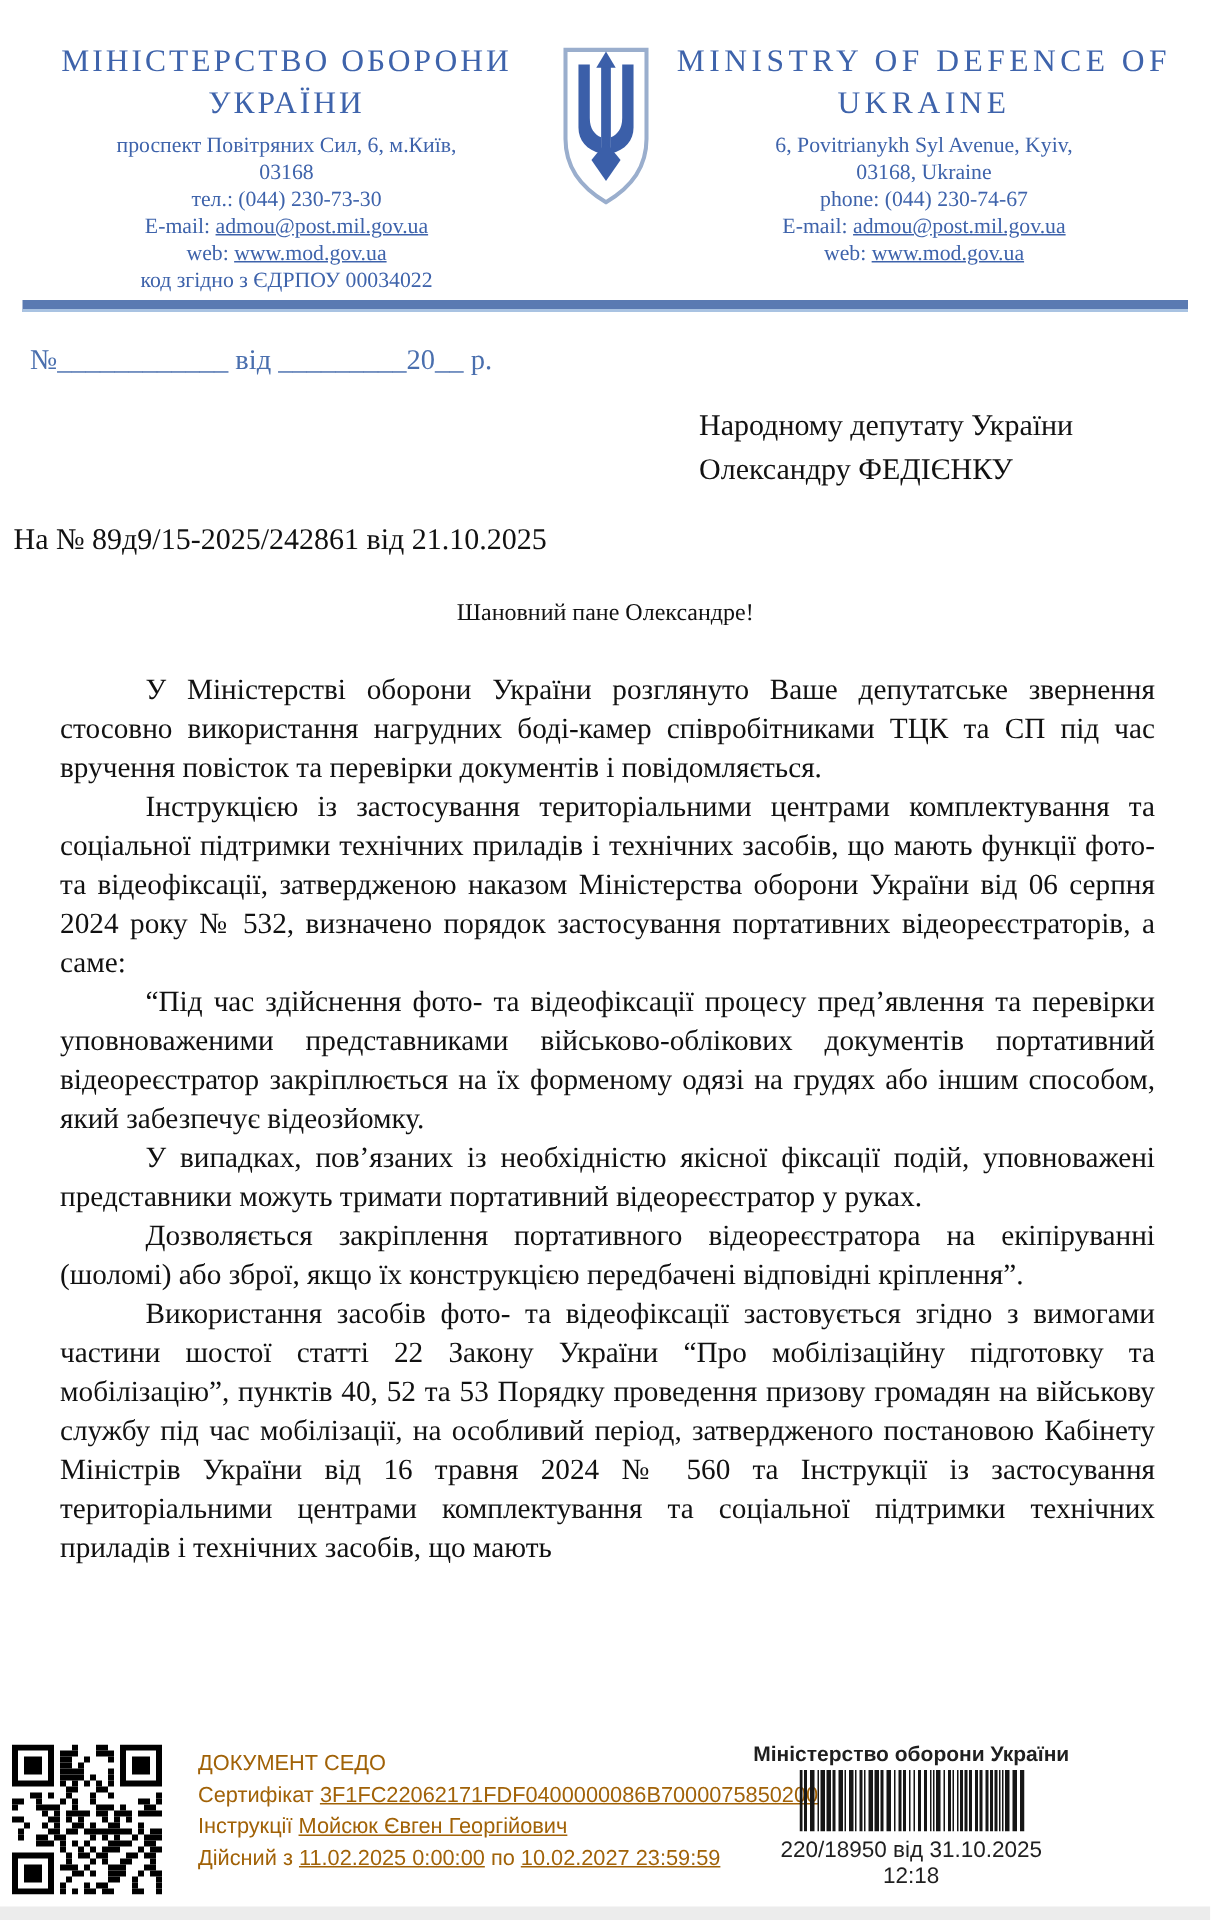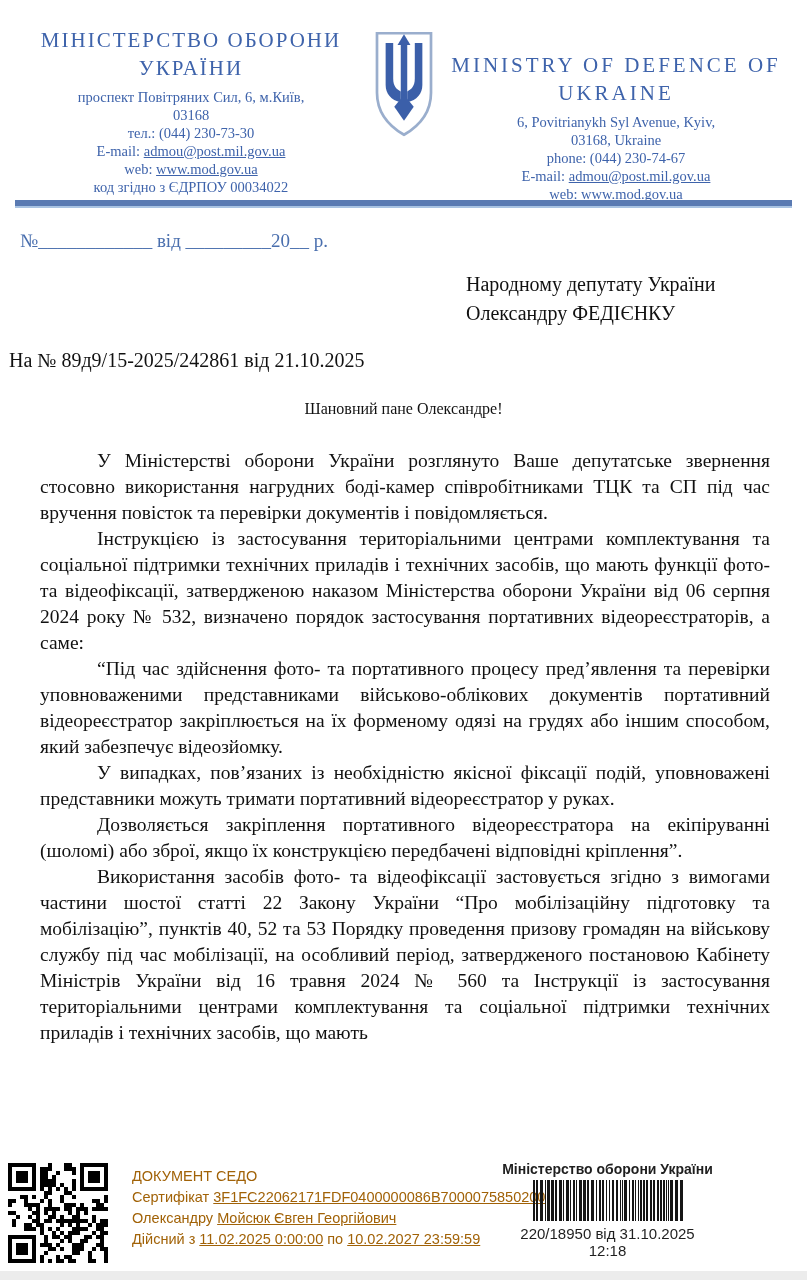--- a/index.html
+++ b/index.html
@@ -3,21 +3,21 @@
 <meta charset="utf-8">
 <style>
   html,body{margin:0;padding:0;background:#ffffff;}
   .page{position:relative;width:807px;height:1280px;background:#ffffff;overflow:hidden;
         font-family:"Liberation Serif", serif;color:#111;}
 
   
   .hdr{position:absolute;top:26px;left:15px;width:777px;display:flex;justify-content:space-between;}
   .hdr-col{width:352px;text-align:center;color:#3e63ab;}
   .hdr-title{font-size:21px;line-height:28px;letter-spacing:2px;margin-bottom:6px;}
-  .hdr-title.en{letter-spacing:3px;margin-top:25px;}
+  .hdr-title.en{letter-spacing:3px;}
   .hdr-line{font-size:14.5px;line-height:18px;}
   .lnk{color:#3e63ab;text-decoration:underline;}
   .emblem{width:66px;padding-top:4px;flex:0 0 auto;}
 
   
   .rule{position:absolute;top:200px;left:15px;width:777px;height:6px;background:#5a7ab2;
         border-bottom:2px solid #a9c3e2;}
 
   
   .refline{position:absolute;top:230px;left:20px;font-size:19px;color:#4a6fae;}
@@ -103,21 +103,21 @@
     <div>Олександру ФЕДІЄНКУ</div>
   </div>
 
   <div class="replyref">На № 89д9/15-2025/242861 від 21.10.2025</div>
 
   <div class="salutation">Шановний пане Олександре!</div>
 
   <div class="body">
     <p>У Міністерстві оборони України розглянуто Ваше депутатське звернення стосовно використання нагрудних боді-камер співробітниками ТЦК та СП під час вручення повісток та перевірки документів і повідомляється.</p>
     <p>Інструкцією із застосування територіальними центрами комплектування та соціальної підтримки технічних приладів і технічних засобів, що мають функції фото- та відеофіксації, затвердженою наказом Міністерства оборони України від 06 серпня 2024 року № 532, визначено порядок застосування портативних відеореєстраторів, а саме:</p>
-    <p>“Під час здійснення фото- та портативного процесу пред’явлення та перевірки уповноваженими представниками військово-облікових документів портативний відеореєстратор закріплюється на їх форменому одязі на грудях або іншим способом, який забезпечує відеозйомку.</p>
+    <p>“Під час здійснення фото- та відеофіксації процесу пред’явлення та перевірки уповноваженими представниками військово-облікових документів портативний відеореєстратор закріплюється на їх форменому одязі на грудях або іншим способом, який забезпечує відеозйомку.</p>
     <p>У випадках, пов’язаних із необхідністю якісної фіксації подій, уповноважені представники можуть тримати портативний відеореєстратор у руках.</p>
     <p>Дозволяється закріплення портативного відеореєстратора на екіпіруванні (шоломі) або зброї, якщо їх конструкцією передбачені відповідні кріплення”.</p>
     <p>Використання засобів фото- та відеофіксації застовується згідно з вимогами частини шостої статті 22 Закону України “Про мобілізаційну підготовку та мобілізацію”, пунктів 40, 52 та 53 Порядку проведення призову громадян на військову службу під час мобілізації, на особливий період, затвердженого постановою Кабінету Міністрів України від 16 травня 2024 № 560 та Інструкції із застосування територіальними центрами комплектування та соціальної підтримки технічних приладів і технічних засобів, що мають</p>
   </div>
 
   <svg class="qr" id="qr" viewBox="0 0 100 100">
       <rect x="40" y="0" width="4" height="4" fill="#000"></rect>
       <rect x="56" y="0" width="4" height="4" fill="#000"></rect>
       <rect x="60" y="0" width="4" height="4" fill="#000"></rect>
       <rect x="32" y="4" width="4" height="4" fill="#000"></rect>
@@ -327,21 +327,21 @@
       <rect x="8" y="80" width="12" height="12" fill="#000"></rect>
     </svg>
 
   <div class="sedo">
     <div>ДОКУМЕНТ СЕДО</div>
     <div>
       <span>Сертифікат</span>
       <span class="u">3F1FC22062171FDF0400000086B7000075850200</span>
     </div>
     <div>
-      <span>Олександру</span>
+      <span>Інструкції</span>
       <span class="u">Мойсюк Євген Георгійович</span>
     </div>
     <div>
       <span>Дійсний з</span>
       <span class="u">11.02.2025 0:00:00</span>
       <span>по</span>
       <span class="u">10.02.2027 23:59:59</span>
     </div>
   </div>
 

